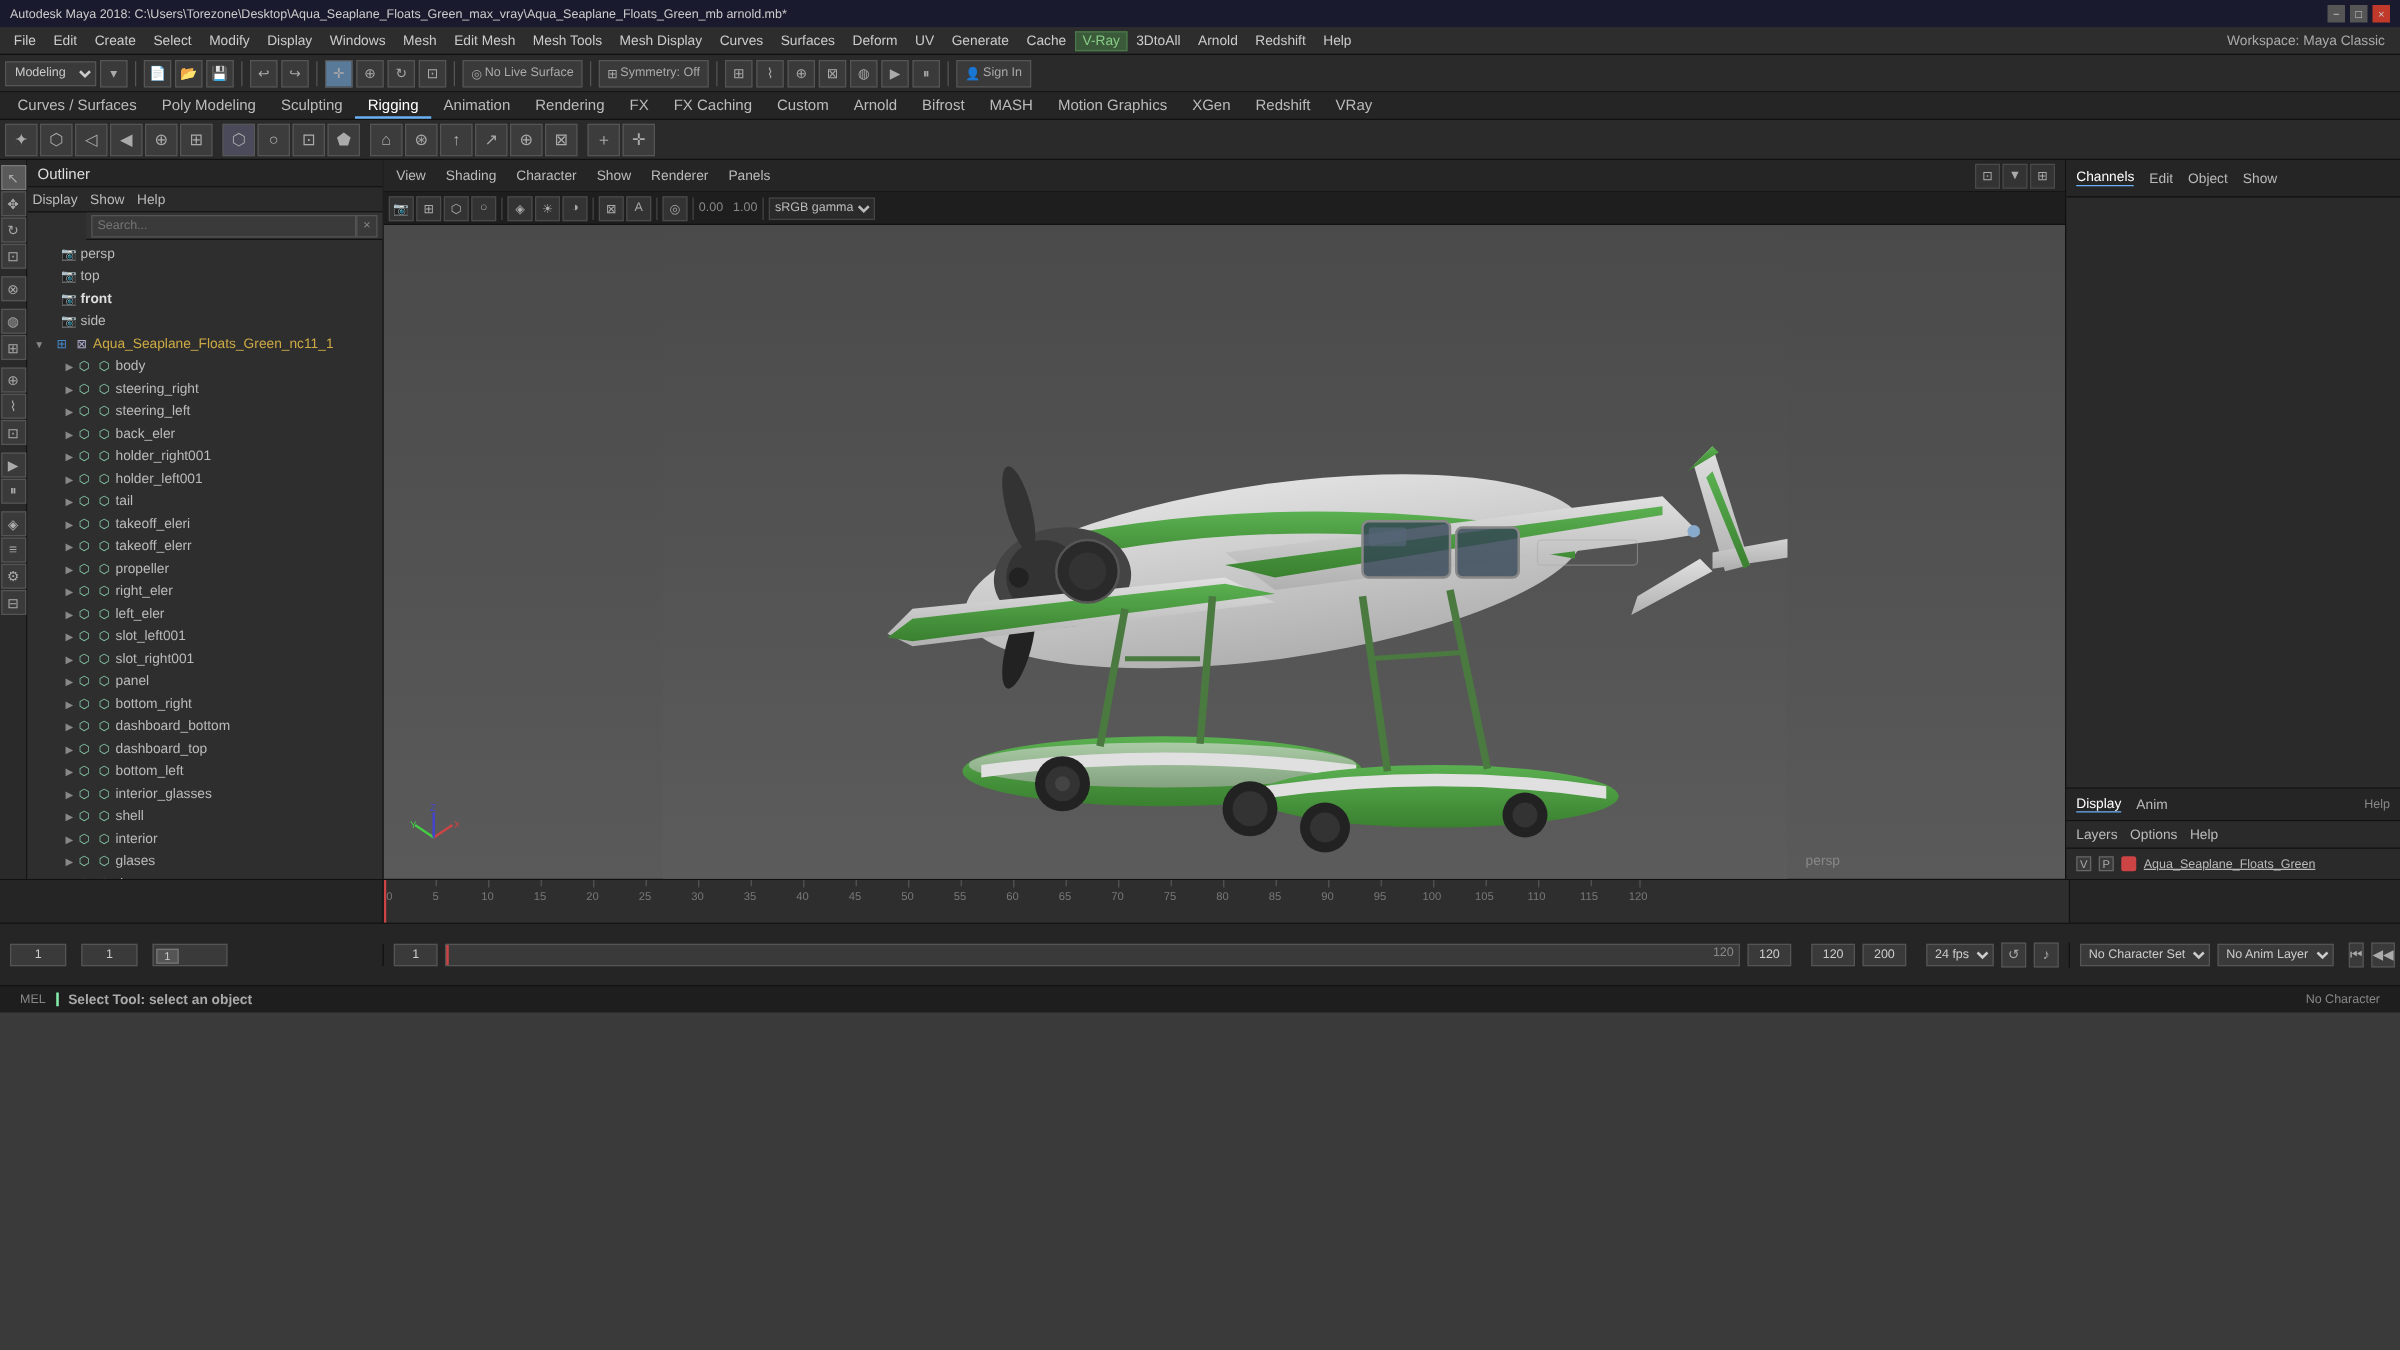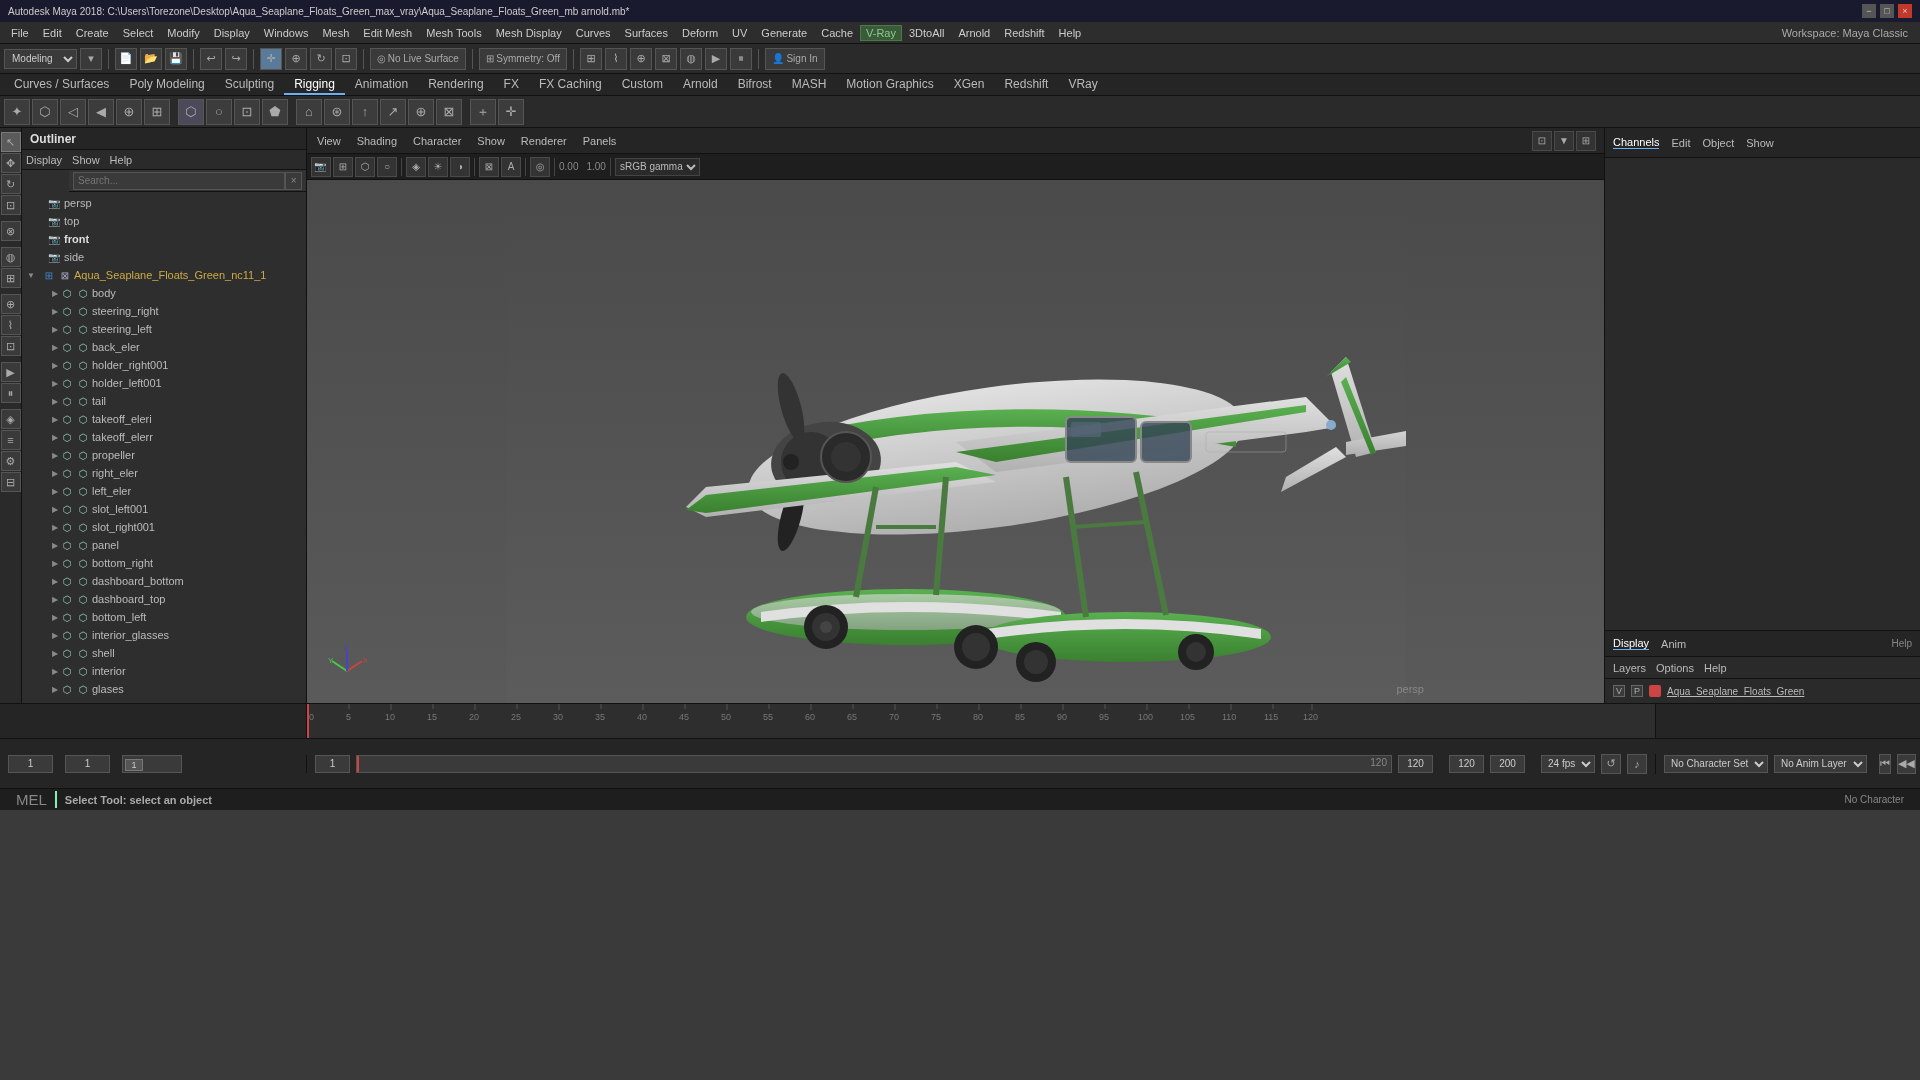--- a/index.html
+++ b/index.html
@@ -172,21 +172,21 @@
       flex-direction: column;
     }
     #outliner-header {
       height: 22px;
       background: #252525;
       display: flex;
       align-items: center;
       padding: 0 8px;
       border-bottom: 1px solid #111;
     }
-    #outliner-header span { font-size: 12px; font-weight: bold; color: #ddd; }
+    #outliner-header span { font-size: 12px; font-weight: normal; color: #ddd; }
     #outliner-menu {
       height: 20px;
       background: #2a2a2a;
       display: flex;
       align-items: center;
       padding: 0 4px;
       gap: 10px;
       border-bottom: 1px solid #111;
     }
     #outliner-menu span { font-size: 11px; color: #bbb; cursor: pointer; }
@@ -306,21 +306,21 @@
     #persp-label {
       position: absolute;
       bottom: 8px;
       right: 180px;
       color: #888;
       font-size: 11px;
     }
 
     
     #right-panel {
-      width: 316px;
+      width: 268px;
       background: #2a2a2a;
       border-left: 1px solid #111;
       display: flex;
       flex-direction: column;
     }
     #right-panel-top {
       height: 30px;
       background: #252525;
       display: flex;
       align-items: center;
@@ -400,21 +400,21 @@
       height: 22px;
       background: #1e1e1e;
       border-top: 1px solid #111;
       display: flex;
       align-items: center;
       padding: 0 8px;
       gap: 8px;
     }
     #status-bar .mel-label {
       color: #888;
-      font-size: 15px;
+      font-size: 10px;
       padding: 0 8px;
       border-right: 2px solid #86efac;
     }
     #status-bar .status-text {
       color: #aaa;
       font-size: 11px;
       font-weight: bold;
     }
 
     

